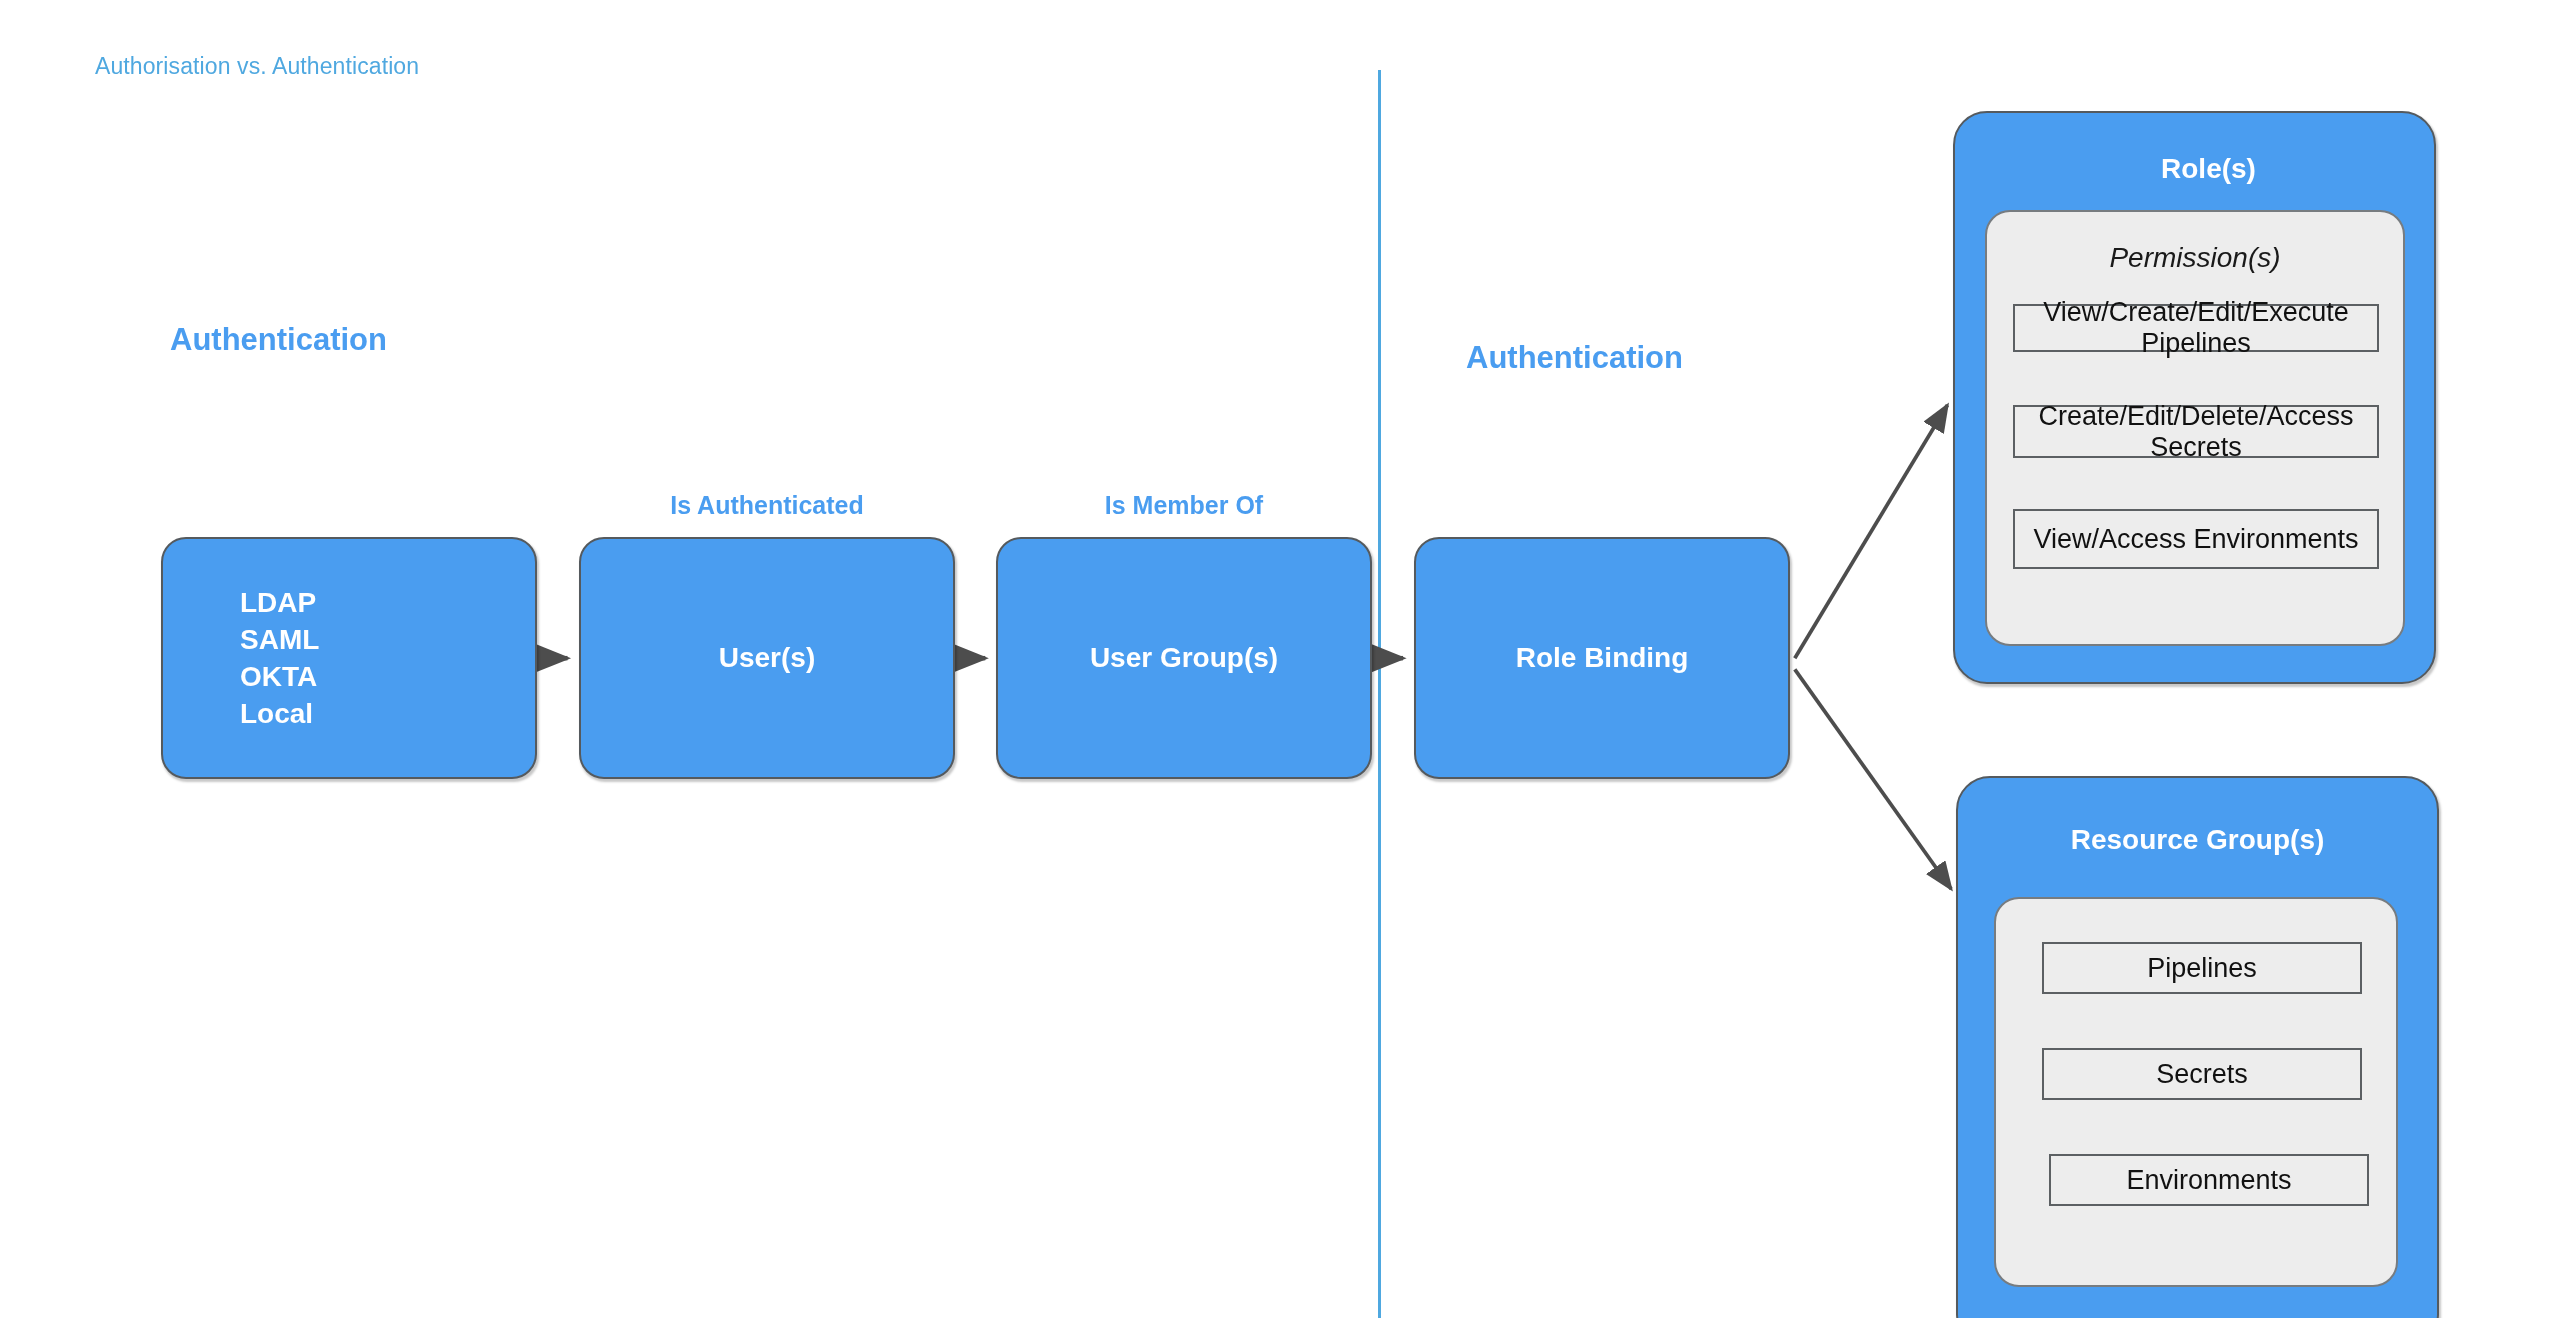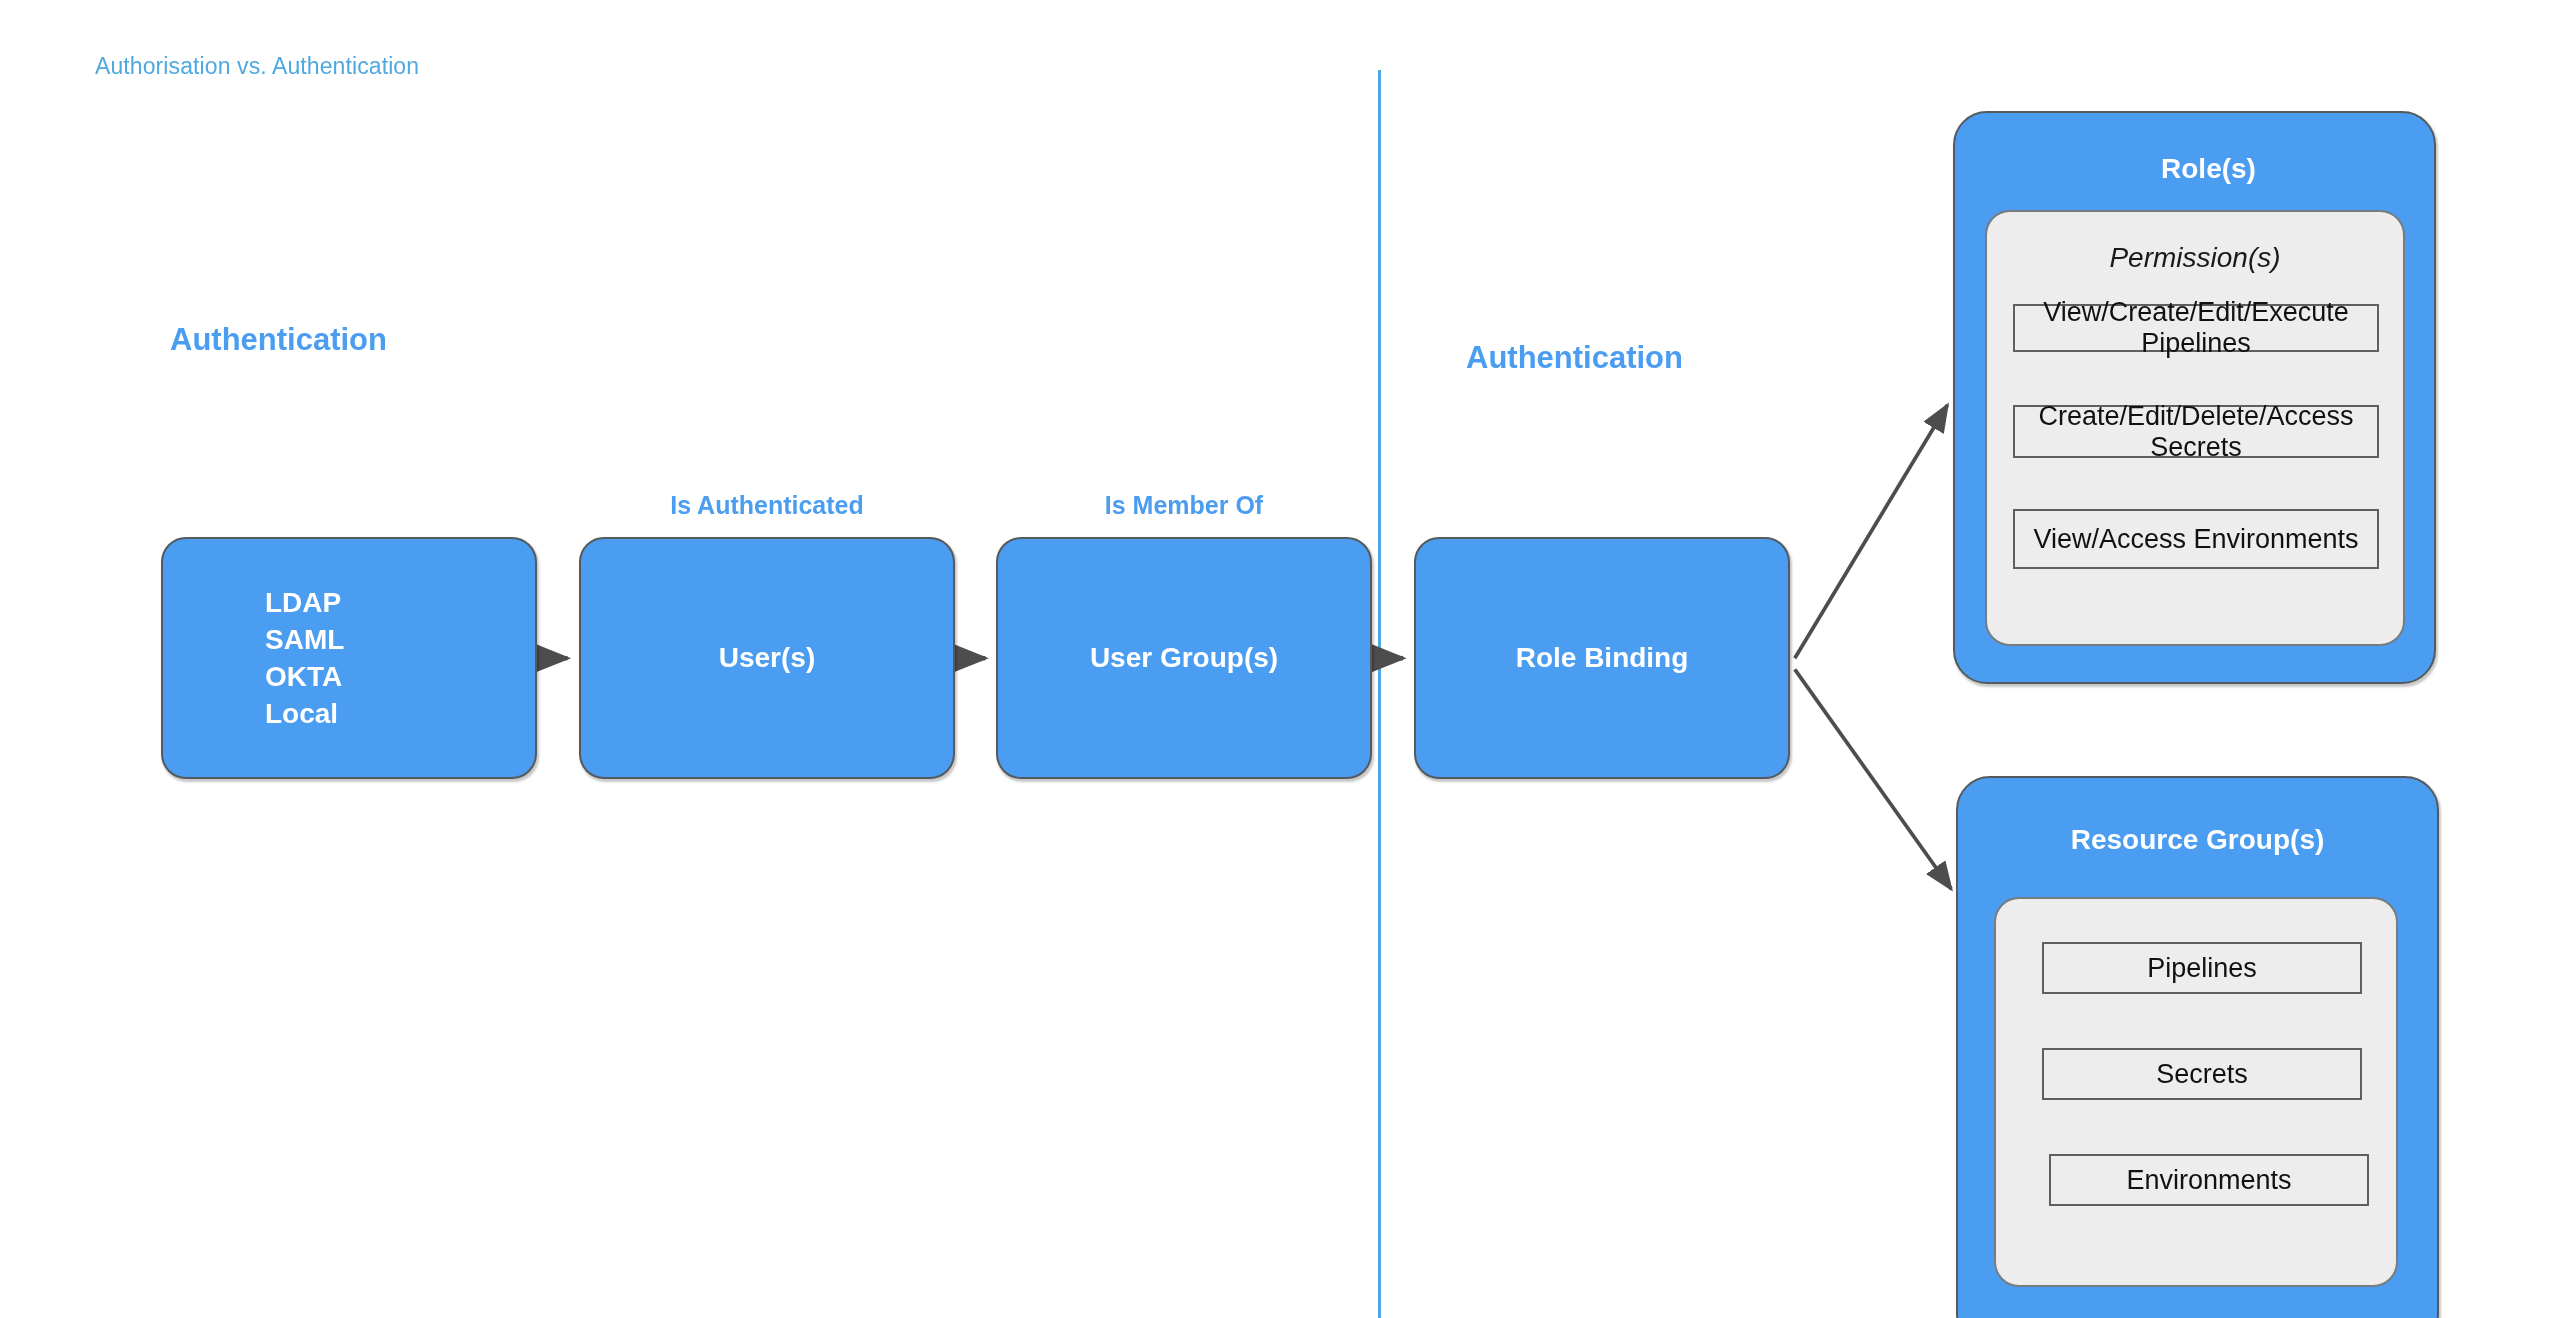--- a/index.html
+++ b/index.html
@@ -65,21 +65,21 @@
     color: #ffffff;
     font-weight: bold;
     font-size: 28px;
     text-align: center;
     box-shadow: 1.5px 2.2px 2.2px rgba(0,0,0,0.22);
   }
   #box-auth-methods {
     left: 161px; top: 497px; width: 376px; height: 242px;
     display: block;
     padding-top: 46px;
-    padding-left: 102px;
+    padding-left: 77px;
     text-align: left;
   }
   #box-auth-methods .method-line {
     line-height: 1.32;
     font-size: 28px;
     font-weight: bold;
     color: #ffffff;
   }
   #box-users       { left: 579px; top: 497px; width: 376px; height: 242px; }
   #box-user-groups { left: 996px; top: 497px; width: 376px; height: 242px; }

